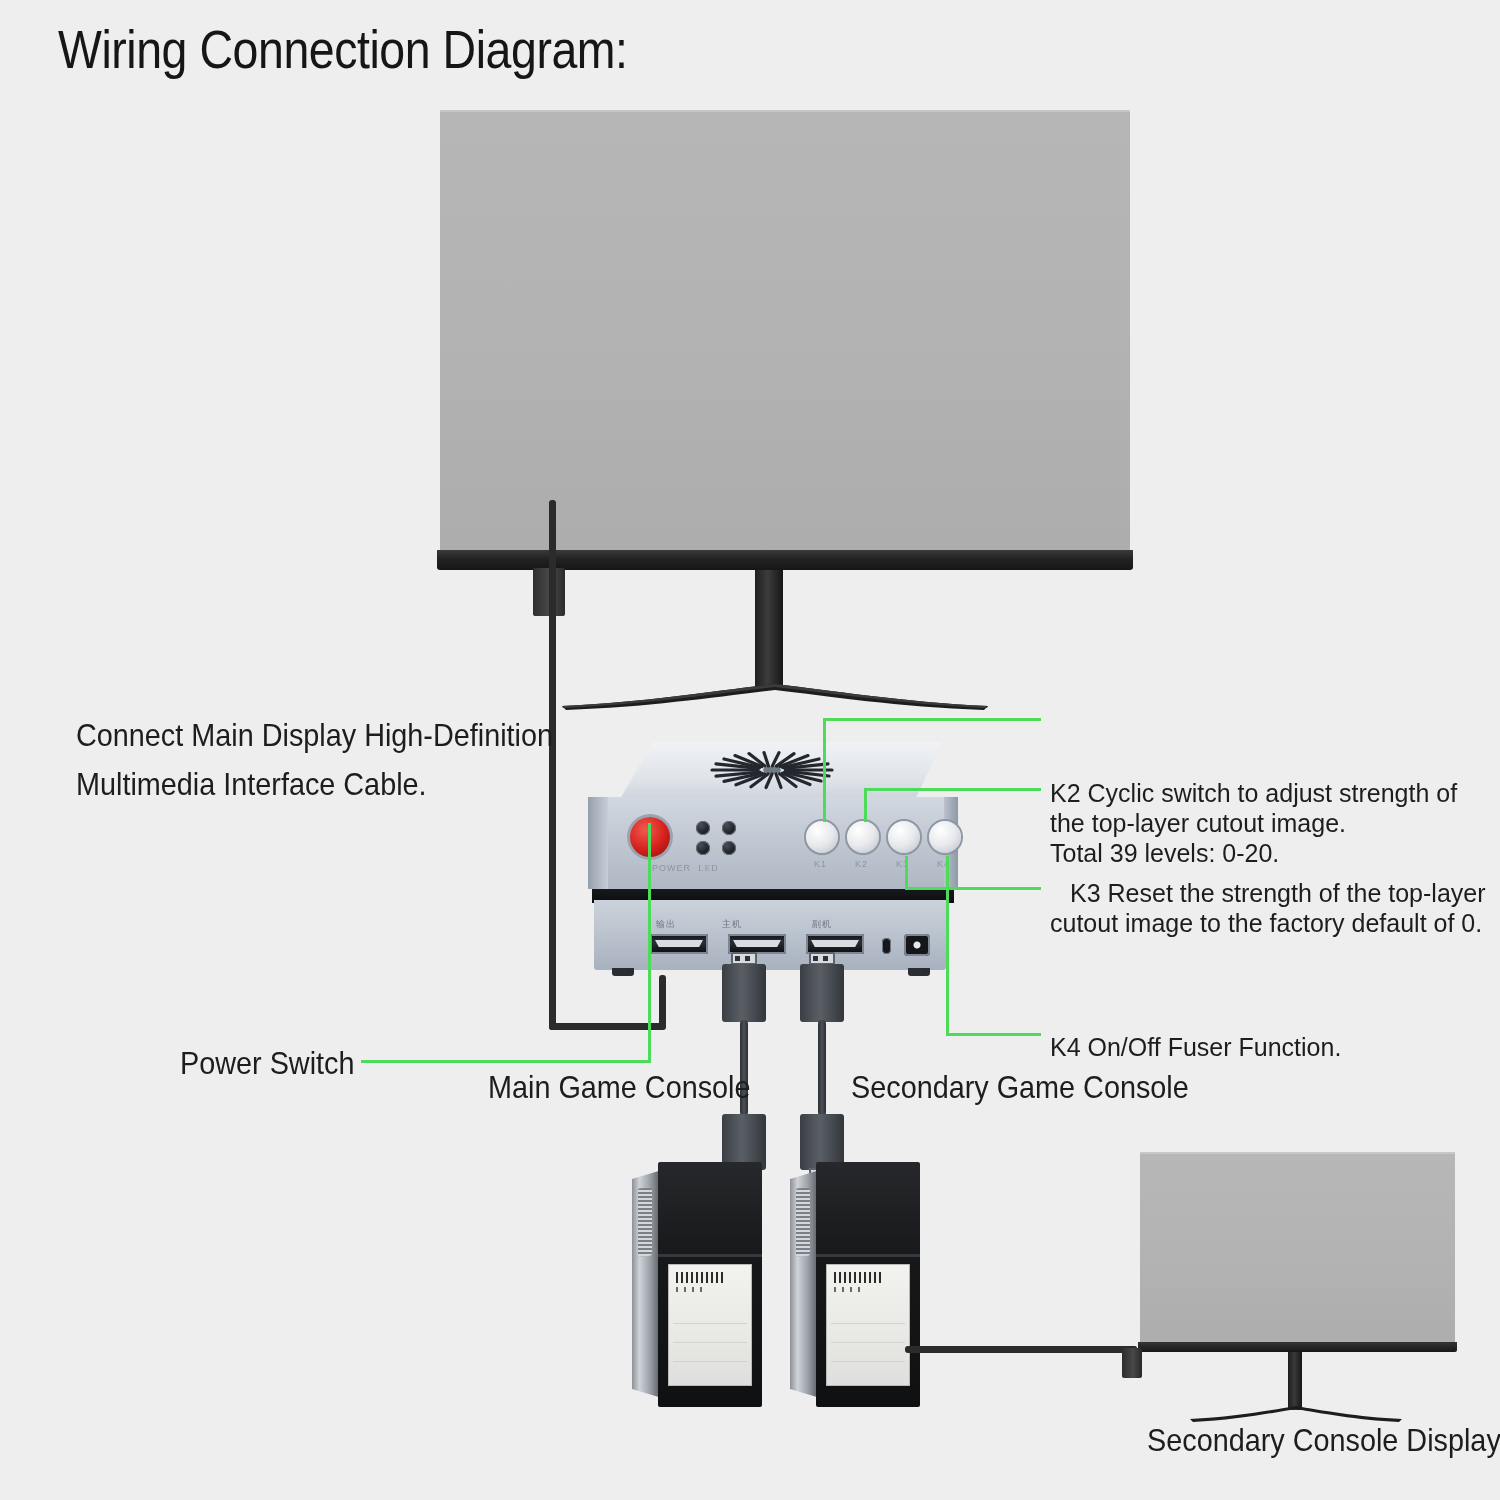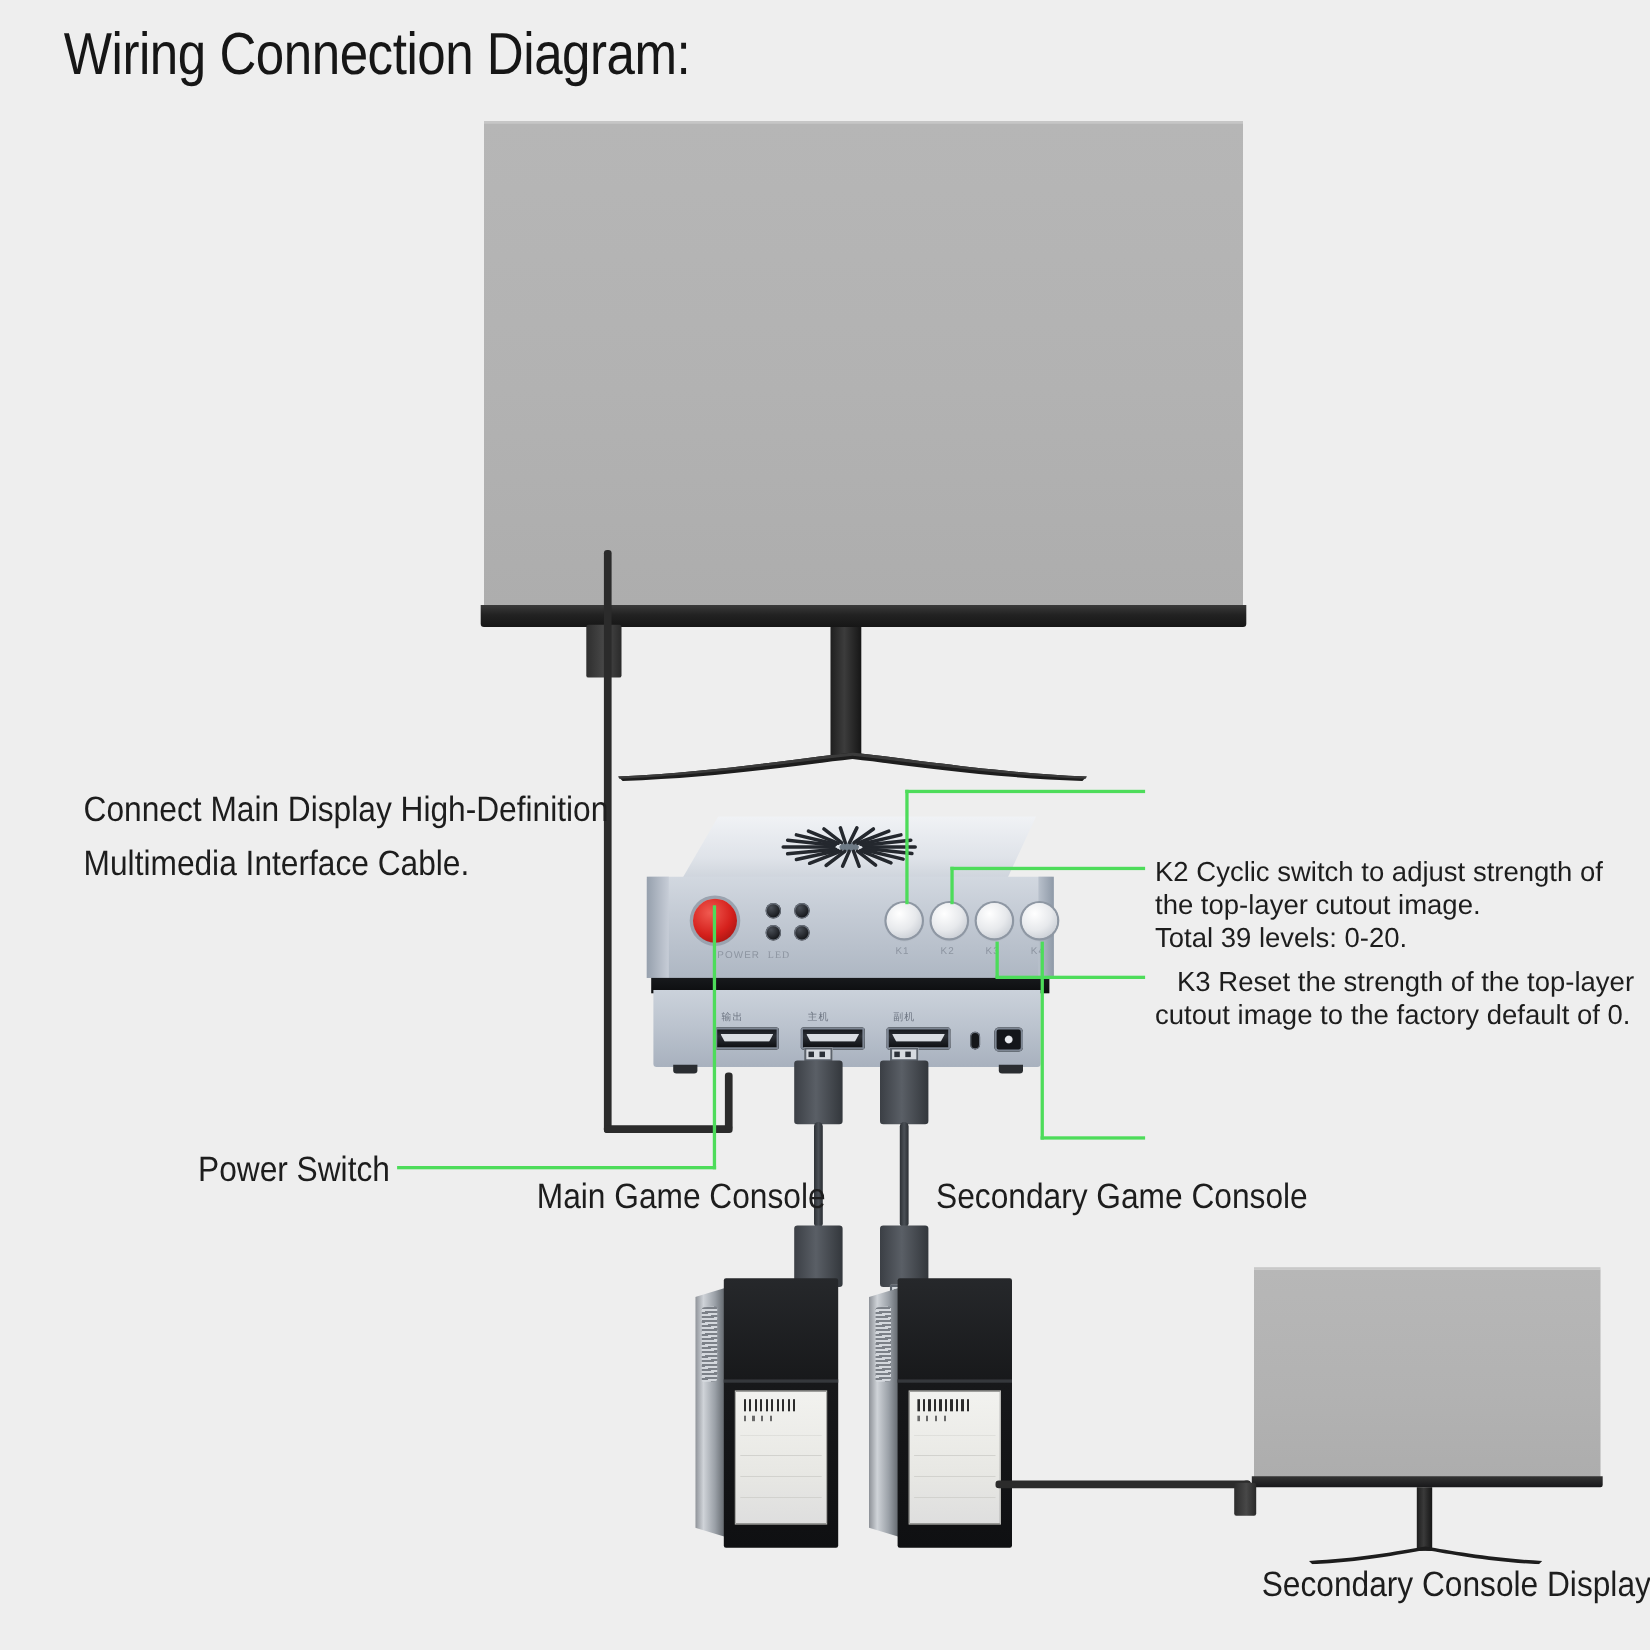--- a/index.html
+++ b/index.html
@@ -356,21 +356,21 @@
       <div class="tinytext" style="left:308px; top:62px;">K3</div>
       <div class="tinytext" style="left:349px; top:62px;">K4</div>
     </div>
 
     <div class="gap"></div>
 
     <div class="front-bot">
       <div class="port-label" style="left:62px;">输出</div>
       <div class="hdmi-port" style="left:56px;"></div>
 
-      <div class="port-label" style="left:140px;font-family:Liberation Mono, monospace;">主机</div>
+      <div class="port-label" style="left:128px;font-family:Liberation Mono, monospace;">主机</div>
       <div class="hdmi-port" style="left:134px;"></div>
 
       <div class="port-label" style="left:218px;">副机</div>
       <div class="hdmi-port" style="left:212px;"></div>
 
       <div class="usbc-port" style="left:288px;"></div>
       <div class="dc-port" style="left:310px;"></div>
     </div>
 
     <div class="feet" style="left:24px;"></div>
@@ -453,20 +453,21 @@
   <div class="txt narrow" style="left:76px; top:762px;">Multimedia Interface Cable.</div>
 
 
   <div class="txt k" style="left:1050px; top:776px;">K2 Cyclic switch to adjust strength of</div>
   <div class="txt k" style="left:1050px; top:806px;">the top-layer cutout image.</div>
   <div class="txt k" style="left:1050px; top:836px;">Total 39 levels: 0-20.</div>
 
   <div class="txt k" style="left:1050px; top:876px;margin-left:20px;">K3 Reset the strength of the top-layer</div>
   <div class="txt k" style="left:1050px; top:906px;">cutout image to the factory default of 0.</div>
 
+  <div class="txt k" style="left:1050px; top:1030px;">K4 On/Off Fuser Function.</div>
 
   <div class="txt narrow" style="left:180px; top:1041px;">Power Switch</div>
 
   <div class="txt narrow" style="left:488px; top:1065px;">Main Game Console</div>
 
   <div class="txt narrow" style="left:851px; top:1065px;">Secondary Game Console</div>
 
   <div class="txt narrow" style="left:1147px; top:1418px;">Secondary Console Display</div>
 
 </div>

